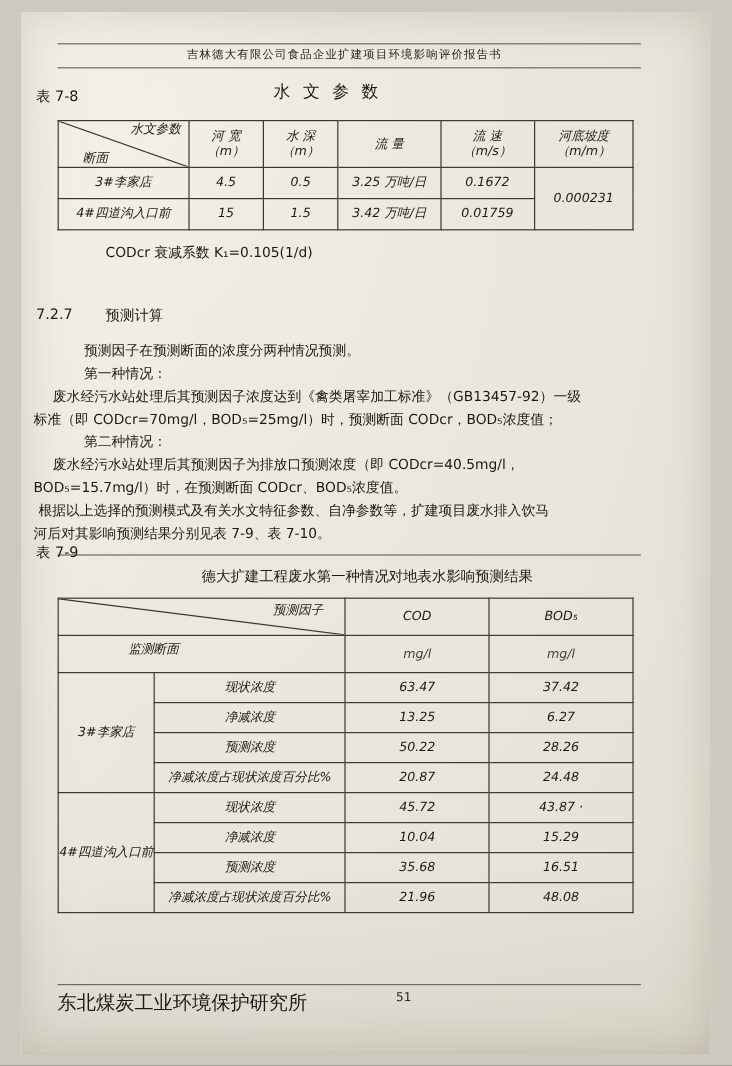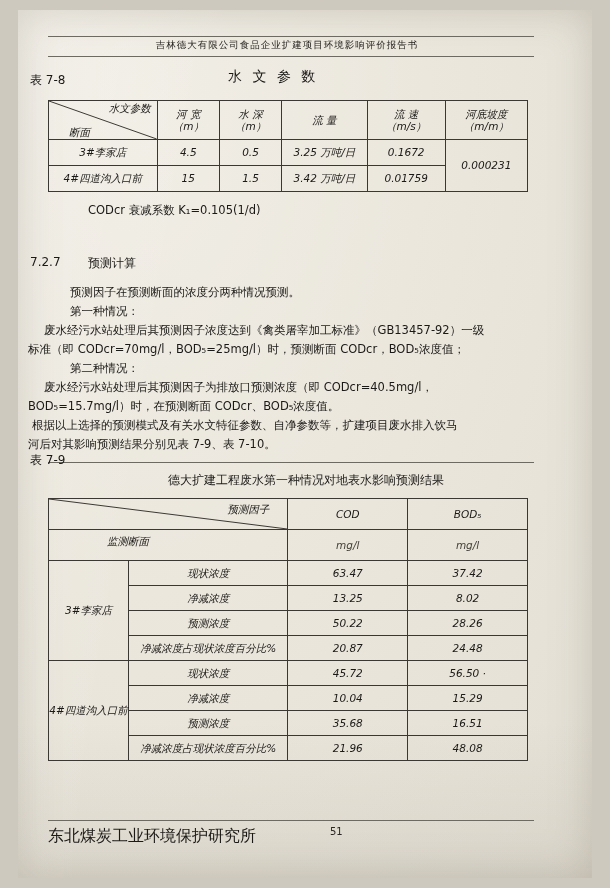--- a/index.html
+++ b/index.html
@@ -231,38 +231,38 @@
 
       <tr>
         <td rowspan="4" style="width:80px;">3#李家店</td>
         <td style="width:160px;">现状浓度</td>
         <td>63.47</td>
         <td>37.42</td>
       </tr>
       <tr>
         <td>净减浓度</td>
         <td>13.25</td>
-        <td>8.02</td>
+        <td>6.27</td>
       </tr>
       <tr>
         <td>预测浓度</td>
         <td>50.22</td>
         <td>28.26</td>
       </tr>
       <tr>
         <td>净减浓度占现状浓度百分比%</td>
         <td>20.87</td>
         <td>24.48</td>
       </tr>
 
       <tr>
         <td rowspan="4">4#四道沟入口前</td>
         <td>现状浓度</td>
         <td>45.72</td>
-        <td>56.50 ·</td>
+        <td>43.87 ·</td>
       </tr>
       <tr>
         <td>净减浓度</td>
         <td>10.04</td>
         <td>15.29</td>
       </tr>
       <tr>
         <td>预测浓度</td>
         <td>35.68</td>
         <td>16.51</td>

